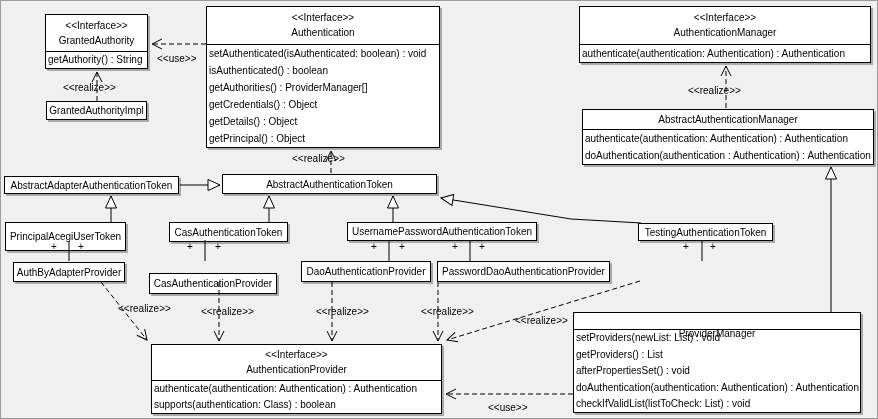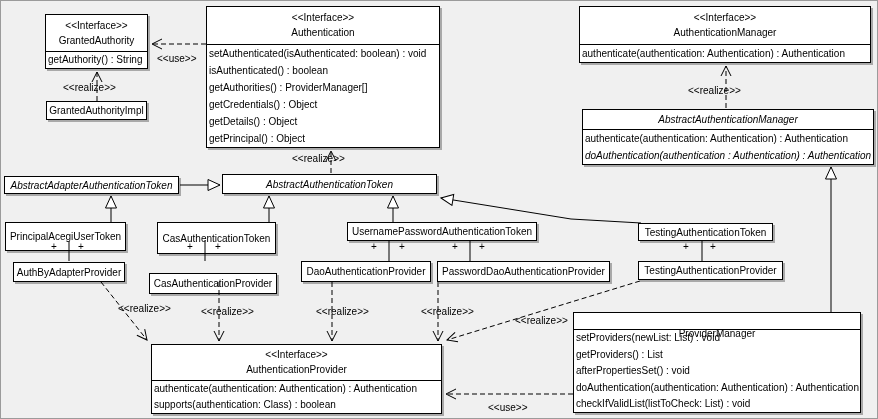--- a/index.html
+++ b/index.html
@@ -11,21 +11,21 @@
   .box{
     position:absolute;background:#ffffff;border:1px solid #000;
     box-sizing:border-box;box-shadow:2px 2px 0 #a9a9a9;z-index:2;
   }
   .hdr{text-align:center;padding-top:3px;box-sizing:border-box;}
   .stereo{line-height:15px;white-space:nowrap;}
   .cname{line-height:15px;white-space:nowrap;}
   .one{display:flex;align-items:center;justify-content:center;white-space:nowrap;}
   .mlist{border-top:1px solid #000;box-sizing:border-box;}
   .m{line-height:17px;padding-left:2px;white-space:nowrap;overflow:visible;}
-  .it{font-style:italic;}
+  .it{}
   .edges{position:absolute;left:0;top:0;z-index:3;pointer-events:none;}
   .elabel{position:absolute;z-index:4;white-space:nowrap;line-height:11px;}
   .plus{position:absolute;z-index:4;line-height:10px;}
 </style>
 </head>
 <body>
 
 <div class="canvas">
 
   <div class="box" style="left:44px;top:13px;width:103px;height:55px">
@@ -82,21 +82,21 @@
   </div>
 
   <div class="box one it" style="left:221px;top:173px;width:215px;height:20px">
     <span>AbstractAuthenticationToken</span>
   </div>
 
   <div class="box one" style="left:4px;top:221px;width:121px;height:29px">
     <span>PrincipalAcegiUserToken</span>
   </div>
 
-  <div class="box one" style="left:156px;top:221px;width:119px;height:32px">
+  <div class="box one" style="left:168px;top:221px;width:119px;height:20px">
     <span>CasAuthenticationToken</span>
   </div>
 
   <div class="box one" style="left:346px;top:221px;width:190px;height:19px">
     <span>UsernamePasswordAuthenticationToken</span>
   </div>
 
   <div class="box one" style="left:637px;top:222px;width:135px;height:18px">
     <span>TestingAuthenticationToken</span>
   </div>
@@ -110,23 +110,20 @@
   </div>
 
   <div class="box one" style="left:436px;top:260px;width:173px;height:21px">
     <span>PasswordDaoAuthenticationProvider</span>
   </div>
 
   <div class="box one" style="left:300px;top:260px;width:130px;height:21px">
     <span>DaoAuthenticationProvider</span>
   </div>
 
-  <div class="box one" style="left:637px;top:260px;width:145px;height:19px">
-    <span>TestingAuthenticationProvider</span>
-  </div>
 
   <div class="box" style="left:150px;top:343px;width:291px;height:70px">
     <div class="hdr" style="height:35px;padding-top:2px">
       <div class="stereo">&lt;&lt;Interface&gt;&gt;</div>
       <div class="cname">AuthenticationProvider</div>
     </div>
     <div class="mlist" style="height:32px">
       <div class="m" style="line-height:16px">authenticate(authentication: Authentication) : Authentication</div>
       <div class="m" style="line-height:16px">supports(authentication: Class) : boolean</div>
     </div>

